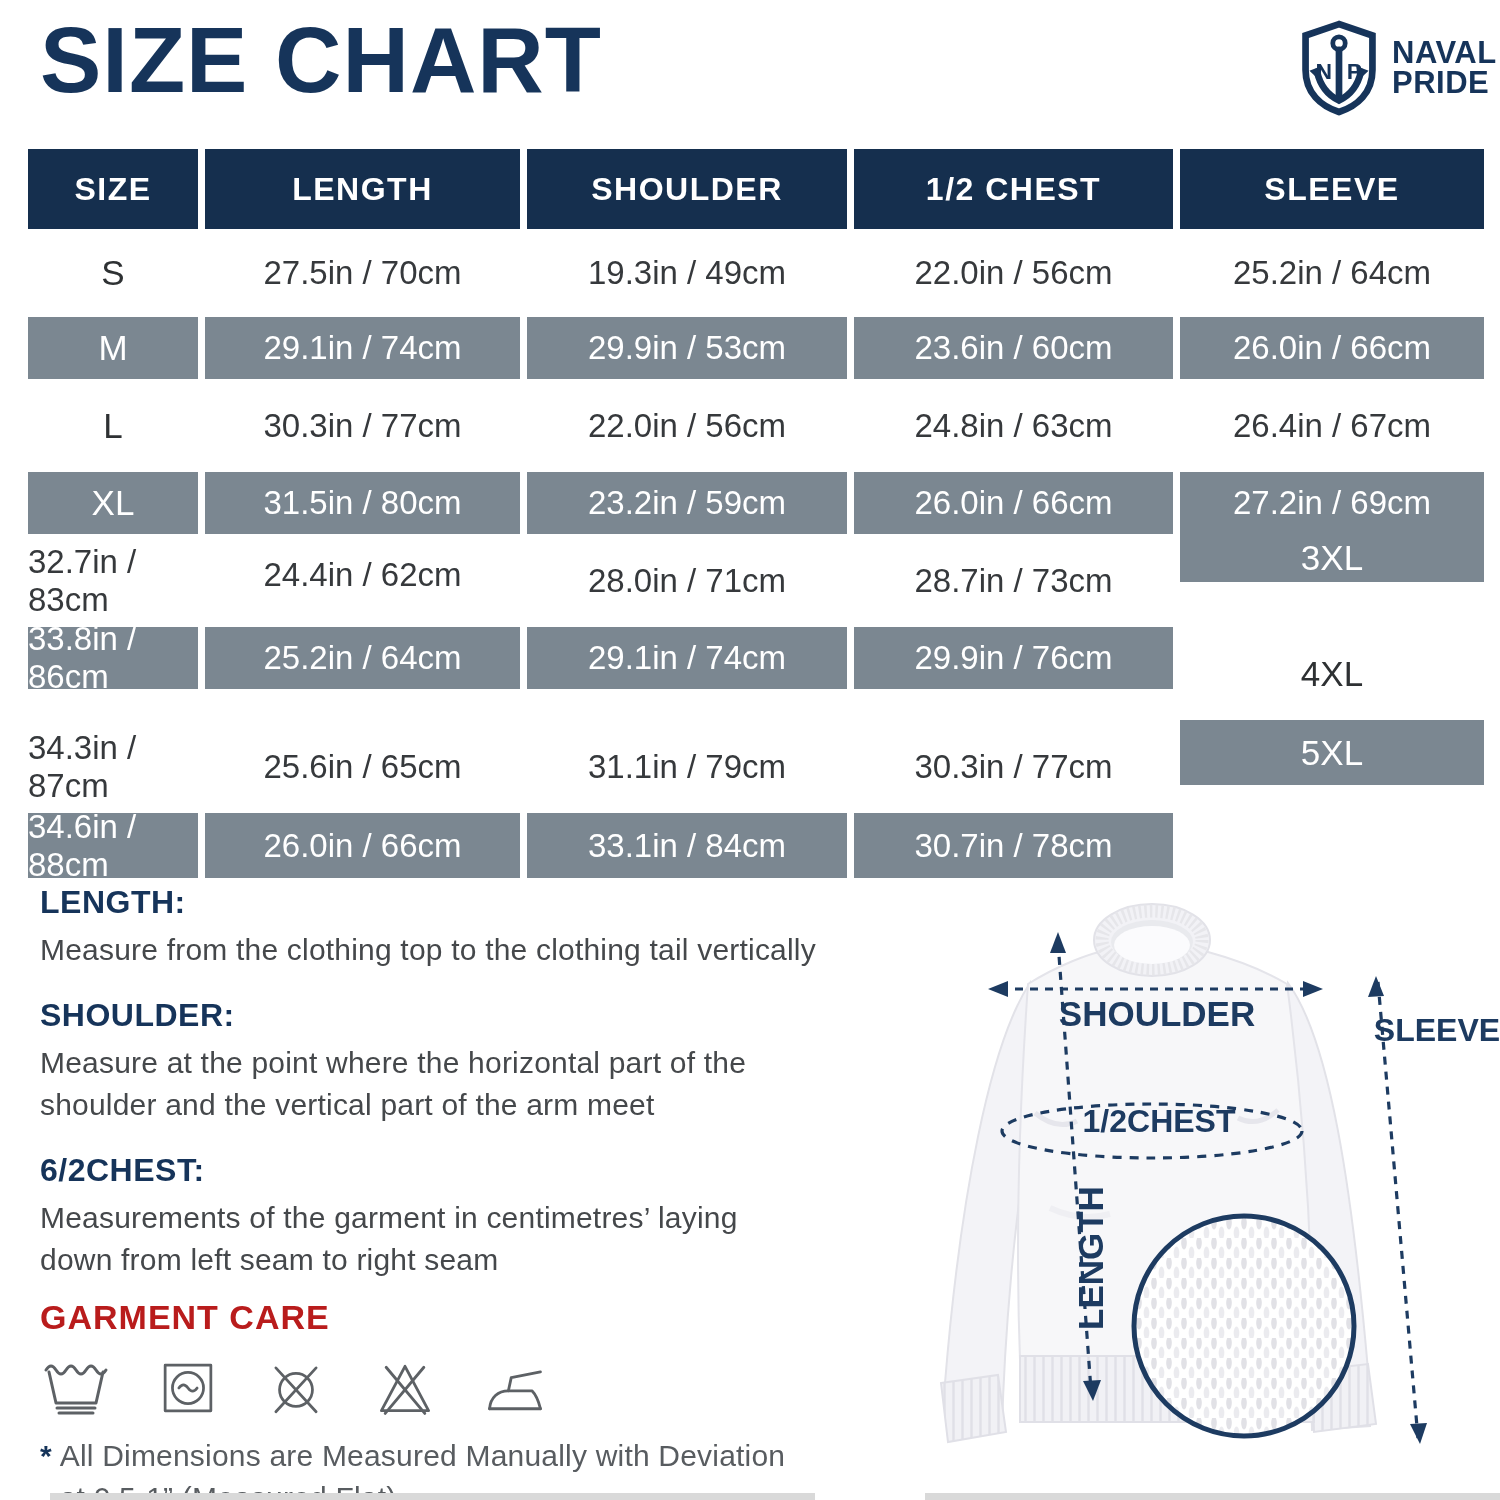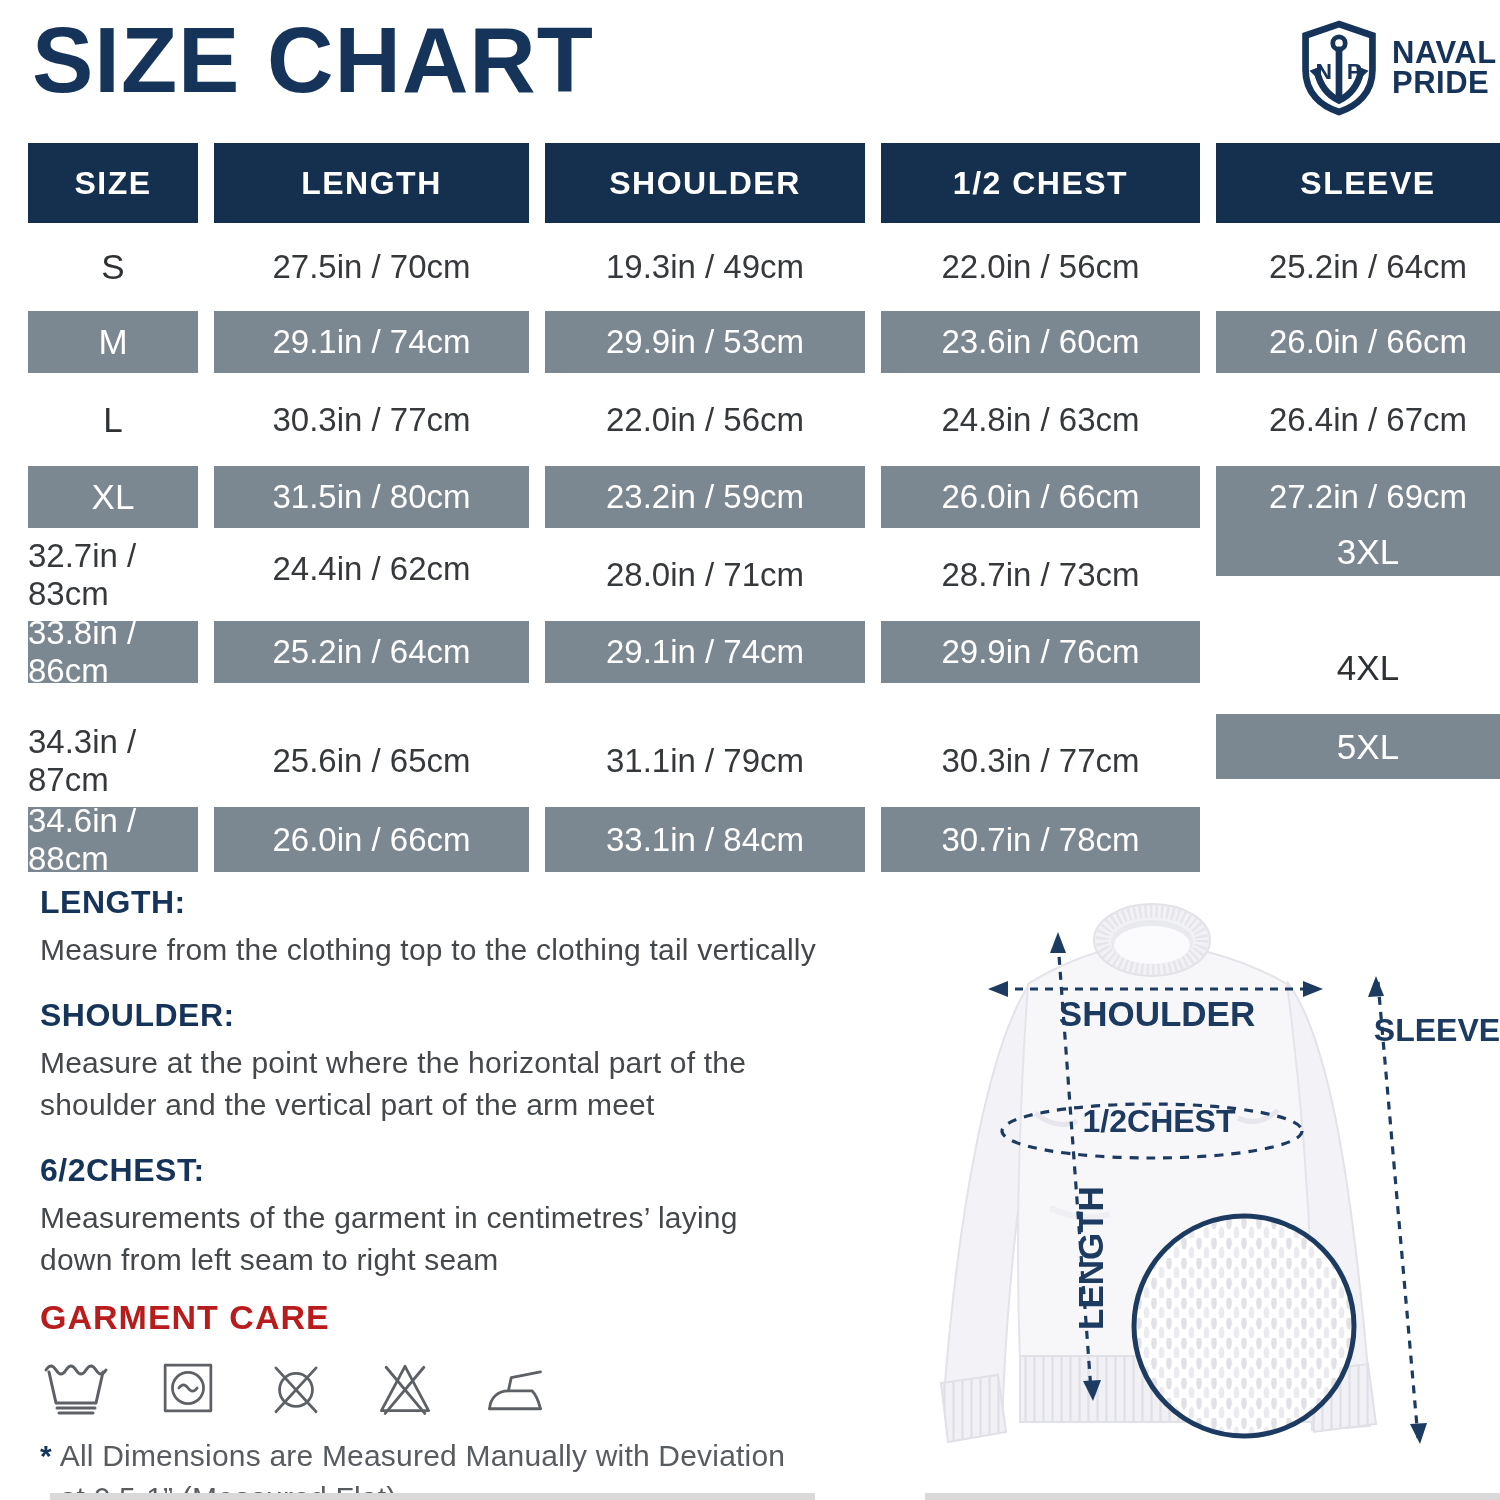--- a/index.html
+++ b/index.html
@@ -2,30 +2,30 @@
 <html><head>
 <meta charset="utf-8">
 <style>
   html,body{margin:0;padding:0;}
   body{
     width:1500px;height:1500px;position:relative;overflow:hidden;
     background:#ffffff;font-family:"Liberation Sans",sans-serif;
   }
   
   .title{
-    position:absolute;left:32px;top:8px;
+    position:absolute;left:40px;top:8px;
     font-size:92px;font-weight:700;color:#16345a;letter-spacing:1px;
   }
   .logo{position:absolute;left:1296px;top:20px;display:flex;align-items:center;gap:10px;}
   .brand{font-size:31px;font-weight:800;color:#16345a;line-height:.97;letter-spacing:.5px;}
   
   .size-table{
-    position:absolute;left:28px;top:143px;width:1444px;
+    position:absolute;left:28px;top:149px;width:1444px;
     display:grid;grid-template-columns:170px 315px 320px 319px 304px;
-    column-gap:16px;background:#ffffff;
+    column-gap:7px;background:#ffffff;
   }
   .cell{display:flex;align-items:center;justify-content:center;}
   .cell.head{background:#152f4e;color:#ffffff;font-weight:700;font-size:32px;letter-spacing:1.5px;}
   .cell.white{background:#ffffff;color:#36393c;font-size:33px;}
   .cell.gray{background:#7b8791;color:#ffffff;font-size:33px;}
   .cell.sizecol{font-size:35px;}
   .cell.white.sizecol{color:#2e3133;}
   
   .defs{position:absolute;left:40px;top:884px;width:912px;}
   .def-term{font-size:32px;font-weight:700;color:#16345a;margin:25px 0 8px 0;letter-spacing:.5px;}

